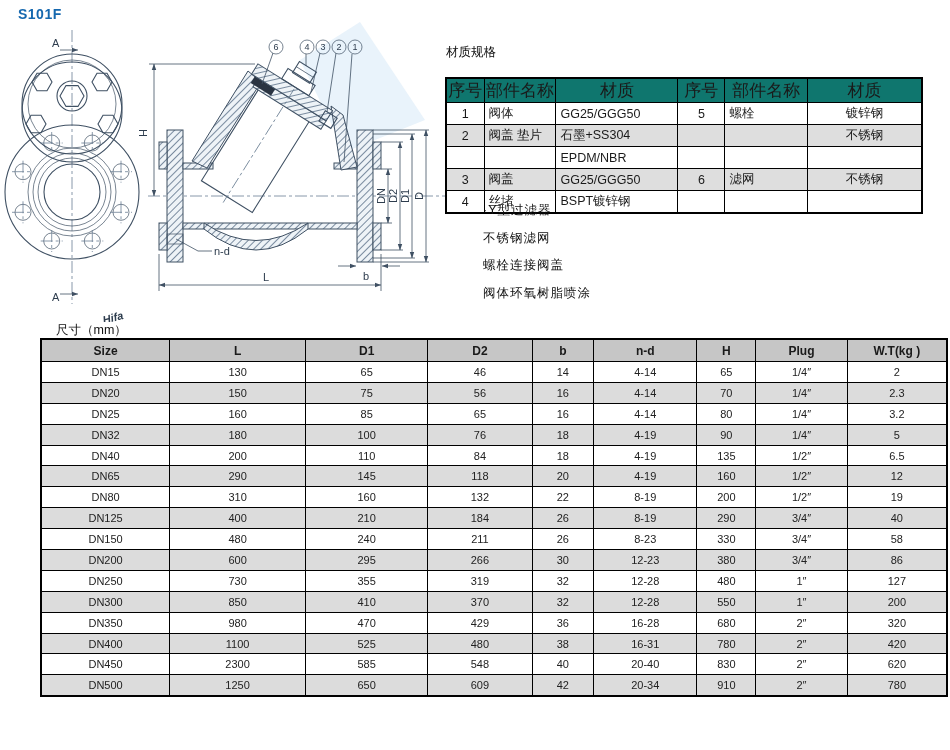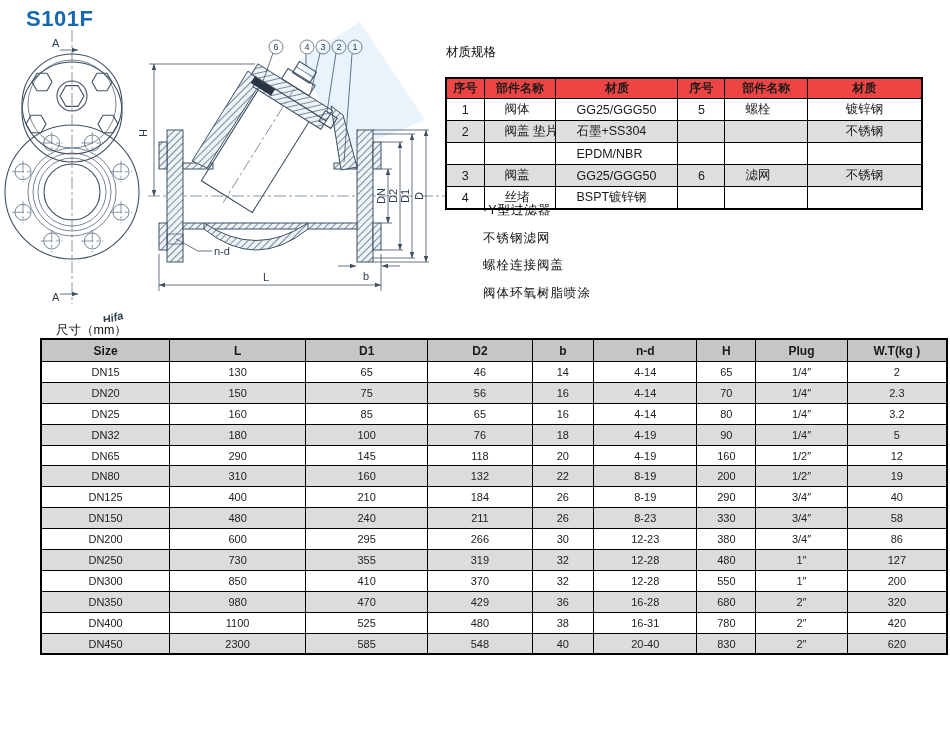--- a/index.html
+++ b/index.html
@@ -1,33 +1,33 @@
 <!DOCTYPE html>
 <html><head>
 <meta charset="utf-8">
 <style>
   html,body{margin:0;padding:0;background:#fff;}
   body{width:950px;height:750px;position:relative;overflow:hidden;
        font-family:"Liberation Sans", sans-serif;color:#1a1a1a;}
-  .page-title{position:absolute;left:26px;top:6px;font-size:22px;font-weight:bold;
+  .page-title{position:absolute;left:18px;top:6px;font-size:14px;font-weight:bold;
        color:#1568af;letter-spacing:.5px;}
   #drawing{position:absolute;left:0;top:0;}
   .mat-block{position:absolute;left:445px;top:44px;width:478px;}
   .block-label{font-size:12.5px;color:#111;margin:0 0 16px 1px;}
   .features{position:absolute;left:447px;top:202px;font-size:12.5px;color:#111;}
   .features div{margin-bottom:10.5px;letter-spacing:1px;margin-left:36px;}
   .dim-label{position:absolute;left:56px;top:322px;font-size:12.5px;color:#111;text-align:right;}
   .dims-block{position:absolute;left:40px;top:338px;width:908px;border-radius:15px;}
   table{border-collapse:collapse;table-layout:fixed;width:100%;
         border:2px solid #000;}
   th,td{border:1px solid #000;text-align:center;overflow:hidden;white-space:nowrap;
         padding:0;vertical-align:middle;}
-  #mat-table th{background:#ef4444;font-size:12px;height:19px;font-weight:bold;}
+  #mat-table th{background:#0f766e;font-size:17px;height:19px;font-weight:normal;}
   #mat-table td{font-size:12.5px;height:21px;}
-  #mat-table td.al{text-align:left;padding-left:20px;}
+  #mat-table td.al{text-align:left;padding-left:4px;}
   #mat-table tbody tr:nth-child(even){background:#dedede;}
   #dim-table th{background:#c6c6c6;font-size:12px;height:21px;font-weight:bold;}
   #dim-table td{font-size:11px;height:19.9px;color:#222;}
   #dim-table tbody tr:nth-child(even){background:#dcdcdc;}
   
   .ln{stroke:#3f5063;fill:none;stroke-width:1.1;}
   .thin{stroke-width:.7;}
   .cl{stroke:#6b7f94;stroke-width:.8;stroke-dasharray:12 3 3 3;fill:none;}
   .dim{stroke:#3f5063;stroke-width:.8;fill:none;}
   .hs{fill:url(#hatch);stroke:#3f5063;stroke-width:1;}
@@ -335,20 +335,31 @@
           <td>180</td>
           <td>100</td>
           <td>76</td>
           <td>18</td>
           <td>4-19</td>
           <td>90</td>
           <td>1/4″</td>
           <td>5</td>
         </tr>
         <tr>
+          <td>DN40</td>
+          <td>200</td>
+          <td>110</td>
+          <td>84</td>
+          <td>18</td>
+          <td>4-19</td>
+          <td>135</td>
+          <td>1/2″</td>
+          <td>6.5</td>
+        </tr>
+        <tr>
           <td>DN65</td>
           <td>290</td>
           <td>145</td>
           <td>118</td>
           <td>20</td>
           <td>4-19</td>
           <td>160</td>
           <td>1/2″</td>
           <td>12</td>
         </tr>
@@ -444,15 +455,26 @@
           <td>DN450</td>
           <td>2300</td>
           <td>585</td>
           <td>548</td>
           <td>40</td>
           <td>20-40</td>
           <td>830</td>
           <td>2″</td>
           <td>620</td>
         </tr>
+        <tr>
+          <td>DN500</td>
+          <td>1250</td>
+          <td>650</td>
+          <td>609</td>
+          <td>42</td>
+          <td>20-34</td>
+          <td>910</td>
+          <td>2″</td>
+          <td>780</td>
+        </tr>
       </tbody>
     </table>
 </div>
 
 </body></html>

